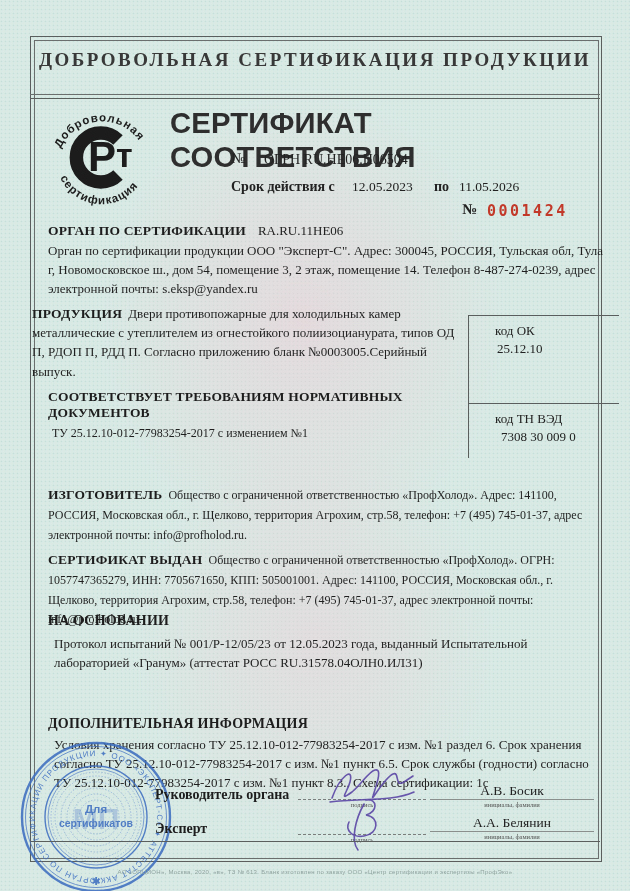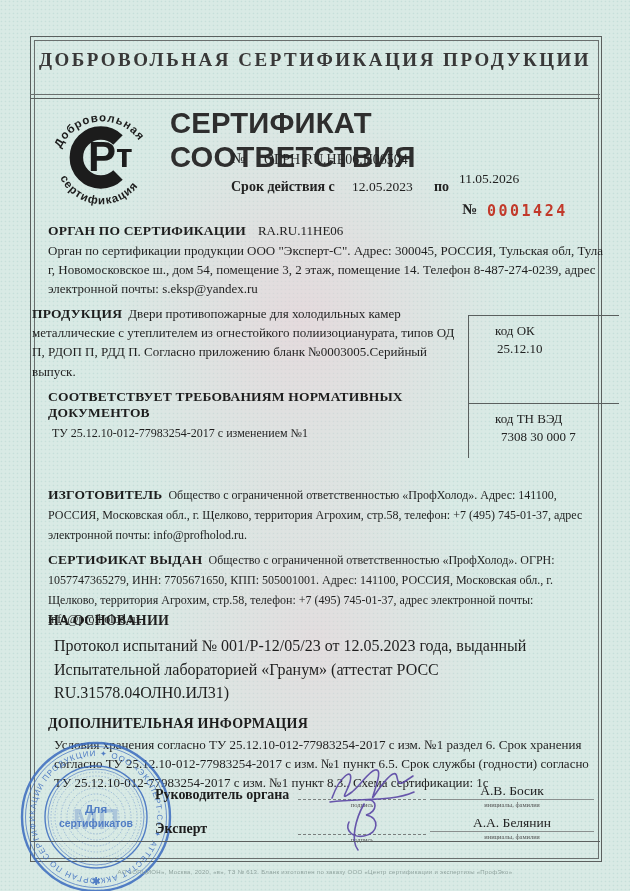--- a/index.html
+++ b/index.html
@@ -69,21 +69,21 @@
   </svg>
 
   <div class="abs big-title">СЕРТИФИКАТ СООТВЕТСТВИЯ</div>
 
   <div class="abs num-label" style="left:231px;top:150px;">№</div>
   <div class="abs" style="left:264px;top:152px;font-size:14px;">ОГРН RU.HE06.H06504</div>
 
   <div class="abs bold" style="left:231px;top:179px;font-size:14px;">Срок действия  с</div>
   <div class="abs" style="left:352px;top:179px;font-size:13.5px;">12.05.2023</div>
   <div class="abs bold" style="left:434px;top:179px;font-size:14px;">по</div>
-  <div class="abs" style="left:459px;top:171px;font-size:13.5px;">11.05.2026</div>
+  <div class="abs" style="left:459px;top:179px;font-size:13.5px;">11.05.2026</div>
 
   <div class="abs num-label bold" style="left:462px;top:201px;">№</div>
   <div class="abs red-num" style="left:487px;top:202px;">0001424</div>
 
   <div class="abs" style="left:48px;top:221px;width:556px;">
     <span class="sec-label">ОРГАН ПО СЕРТИФИКАЦИИ</span>
     <span style="font-size:13px;margin-left:8px;">RA.RU.11HE06</span>
     <div class="sec-text" style="margin-top:2px;">Орган по сертификации продукции ООО "Эксперт-С". Адрес: 300045, РОССИЯ, Тульская обл, Тула г, Новомосковское ш., дом 54, помещение 3, 2 этаж, помещение 14. Телефон 8-487-274-0239, адрес электронной почты: s.eksp@yandex.ru</div>
   </div>
 
@@ -94,34 +94,34 @@
     <div>код ОК</div>
     <div style="padding-left:2px;">25.12.10</div>
   </div>
 
   <div class="abs" style="left:48px;top:389px;width:420px;">
     <div class="sec-label">СООТВЕТСТВУЕТ ТРЕБОВАНИЯМ НОРМАТИВНЫХ ДОКУМЕНТОВ</div>
     <div class="sec-text" style="margin-top:4px;margin-left:4px;font-size:12px;">ТУ 25.12.10-012-77983254-2017 с изменением №1</div>
   </div>
   <div class="abs code-box" style="left:468px;top:403px;width:124px;height:48px;">
     <div>код ТН ВЭД</div>
-    <div style="padding-left:6px;">7308 30 000 7</div>
+    <div style="padding-left:6px;">7308 30 009 0</div>
   </div>
 
   <div class="abs inline-sec" style="left:48px;top:485px;width:556px;">
     <span class="sec-label">ИЗГОТОВИТЕЛЬ</span><span class="sec-text" style="font-size:12px;">Общество с ограниченной ответственностью «ПрофХолод». Адрес: 141100, РОССИЯ, Московская обл., г. Щелково, территория Агрохим, стр.58, телефон: +7 (495) 745-01-37, адрес электронной почты: info@profholod.ru.</span>
   </div>
 
   <div class="abs inline-sec" style="left:48px;top:550px;width:556px;">
     <span class="sec-label">СЕРТИФИКАТ ВЫДАН</span><span class="sec-text" style="font-size:12px;">Общество с ограниченной ответственностью «ПрофХолод». ОГРН: 1057747365279, ИНН: 7705671650, КПП: 505001001. Адрес: 141100, РОССИЯ, Московская обл., г. Щелково, территория Агрохим, стр.58, телефон: +7 (495) 745-01-37, адрес электронной почты: info@profholod.ru.</span>
   </div>
 
   <div class="abs" style="left:48px;top:613px;width:550px;">
     <div class="sec-label" style="font-size:14px;">НА ОСНОВАНИИ</div>
-    <div class="sec-text" style="margin-top:5px;margin-left:6px;font-size:16px;">Протокол испытаний № 001/Р-12/05/23 от 12.05.2023 года, выданный Испытательной лабораторией «Гранум» (аттестат РОСС RU.31578.04ОЛН0.ИЛ31)</div>
+    <div class="sec-text" style="margin-top:5px;margin-left:6px;font-size:13px;">Протокол испытаний № 001/Р-12/05/23 от 12.05.2023 года, выданный Испытательной лабораторией «Гранум» (аттестат РОСС RU.31578.04ОЛН0.ИЛ31)</div>
   </div>
 
   <div class="abs" style="left:48px;top:716px;width:550px;">
     <div class="sec-label" style="font-size:14px;">ДОПОЛНИТЕЛЬНАЯ ИНФОРМАЦИЯ</div>
     <div class="sec-text" style="margin-top:3px;margin-left:6px;">Условия хранения согласно ТУ 25.12.10-012-77983254-2017 с изм. №1 раздел 6. Срок хранения согласно ТУ 25.12.10-012-77983254-2017 с изм. №1 пункт 6.5. Срок службы (годности) согласно ТУ 25.12.10-012-77983254-2017 с изм. №1 пункт 8.3.. Схема сертификации: 1с</div>
   </div>
 
   <svg class="abs" style="left:16px;top:737px;opacity:.88;" width="160" height="160" viewBox="0 0 160 160">
     <defs>
       <path id="ringPath" d="M 80 141 A 61 61 0 1 1 80.01 141"></path>

